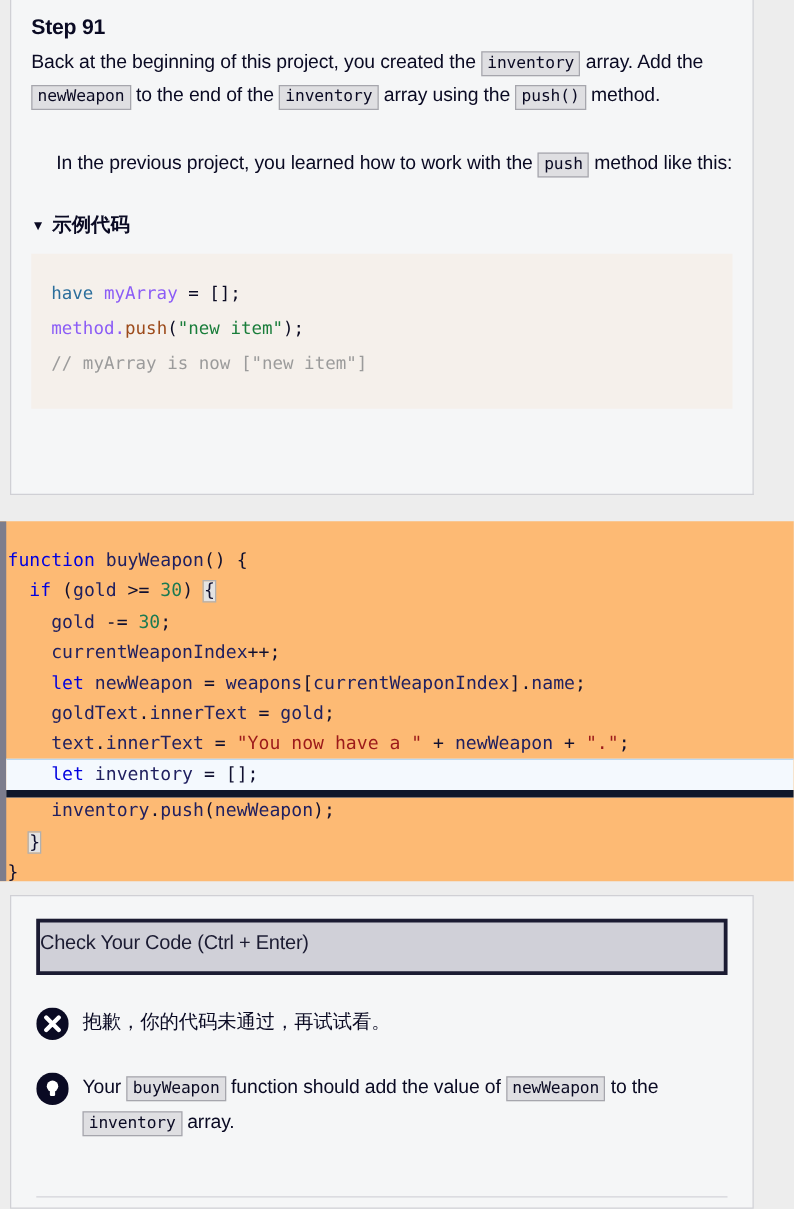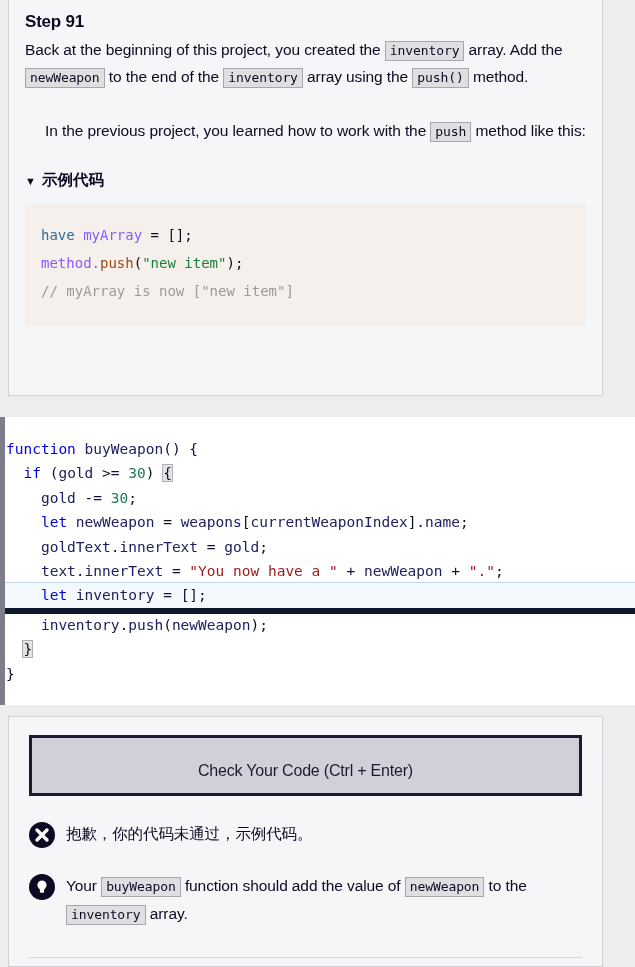--- a/index.html
+++ b/index.html
@@ -99,21 +99,21 @@
   .k-str    { color: #197d3a; }
   .k-cmt    { color: #9b9b9b; }
 
   
   #editor-panel {
     position: absolute;
     left: 0px;
     top: 417px;
     width: 635px;
     height: 288px;
-    background: #ffffff;
+    background: #fdba74;
     overflow: hidden;
   }
   #editor-gutter-bar {
     position: absolute;
     left: 0; top: 0;
     width: 5px; height: 100%;
     background: #7d7d8c;
   }
   #editor-lines {
     position: absolute;
@@ -159,22 +159,22 @@
   #check-code-button {
     display: block;
     width: 100%;
     box-sizing: border-box;
     background: #d0d0d8;
     border: 3px solid #1b1b32;
     color: #1b1b32;
     font-family: "Liberation Sans", sans-serif;
     font-size: 16px;
     letter-spacing: -0.2px;
-    padding: 24px 0 13px 0;
-    text-align: center;
+    padding: 8px 0 13px 0;
+    text-align: left;
     cursor: pointer;
   }
 
   .msg-row {
     display: flex;
     align-items: flex-start;
     gap: 11px;
     margin-top: 24px;
   }
   .msg-icon {
@@ -224,20 +224,21 @@
 
   </div>
 </div>
 
 <div id="editor-panel">
   <div id="editor-gutter-bar"></div>
   <div id="editor-lines">
       <div class="eline"><span class="t-kw">function</span><span class="t-id"> buyWeapon</span><span class="t-op">() {</span></div>
       <div class="eline"><span class="t-op">  </span><span class="t-kw">if</span><span class="t-op"> (</span><span class="t-id">gold</span><span class="t-op"> &gt;= </span><span class="t-num">30</span><span class="t-op">) </span><span class="t-op brace-match">{</span></div>
       <div class="eline"><span class="t-op">    </span><span class="t-id">gold</span><span class="t-op"> -= </span><span class="t-num">30</span><span class="t-op">;</span></div>
+      <div class="eline"><span class="t-op">    </span><span class="t-id">currentWeaponIndex</span><span class="t-op">++;</span></div>
       <div class="eline"><span class="t-op">    </span><span class="t-kw">let</span><span class="t-id"> newWeapon</span><span class="t-op"> = </span><span class="t-id">weapons</span><span class="t-op">[</span><span class="t-id">currentWeaponIndex</span><span class="t-op">].</span><span class="t-id">name</span><span class="t-op">;</span></div>
       <div class="eline"><span class="t-op">    </span><span class="t-id">goldText</span><span class="t-op">.</span><span class="t-id">innerText</span><span class="t-op"> = </span><span class="t-id">gold</span><span class="t-op">;</span></div>
       <div class="eline"><span class="t-op">    </span><span class="t-id">text</span><span class="t-op">.</span><span class="t-id">innerText</span><span class="t-op"> = </span><span class="t-str">"You now have a "</span><span class="t-op"> + </span><span class="t-id">newWeapon</span><span class="t-op"> + </span><span class="t-str">"."</span><span class="t-op">;</span></div>
       <div class="eline active"><span class="t-op">    </span><span class="t-kw">let</span><span class="t-id"> inventory</span><span class="t-op"> = [];</span></div>
       <div class="eline"><span class="t-op">    </span><span class="t-id">inventory</span><span class="t-op">.</span><span class="t-id">push</span><span class="t-op">(</span><span class="t-id">newWeapon</span><span class="t-op">);</span></div>
       <div class="eline"><span class="t-op">  </span><span class="t-op brace-match">}</span></div>
       <div class="eline"><span class="t-op">}</span></div>
     </div>
 </div>
 
@@ -246,21 +247,21 @@
 
     <button id="check-code-button">Check Your Code (Ctrl + Enter)</button>
 
     <div class="msg-row">
       <span class="msg-icon">
         <svg viewBox="0 0 26 26" width="26" height="26" aria-hidden="true">
           <circle cx="13" cy="13" r="13" fill="#0a0a23"></circle>
           <path d="M8 8 L18 18 M18 8 L8 18" stroke="#ffffff" stroke-width="3.4" stroke-linecap="round"></path>
         </svg>
       </span>
-      <span class="msg-text">抱歉，你的代码未通过，示例代码。</span>
+      <span class="msg-text">抱歉，你的代码未通过，再试试看。</span>
     </div>
 
     <div class="msg-row">
       <span class="msg-icon">
         <svg viewBox="0 0 26 26" width="26" height="26" aria-hidden="true">
           <circle cx="13" cy="13" r="13" fill="#0a0a23"></circle>
           <circle cx="13" cy="11" r="4.6" fill="#ffffff"></circle>
           <rect x="10.9" y="14.2" width="4.2" height="4.6" rx="1" fill="#ffffff"></rect>
         </svg>
       </span>

